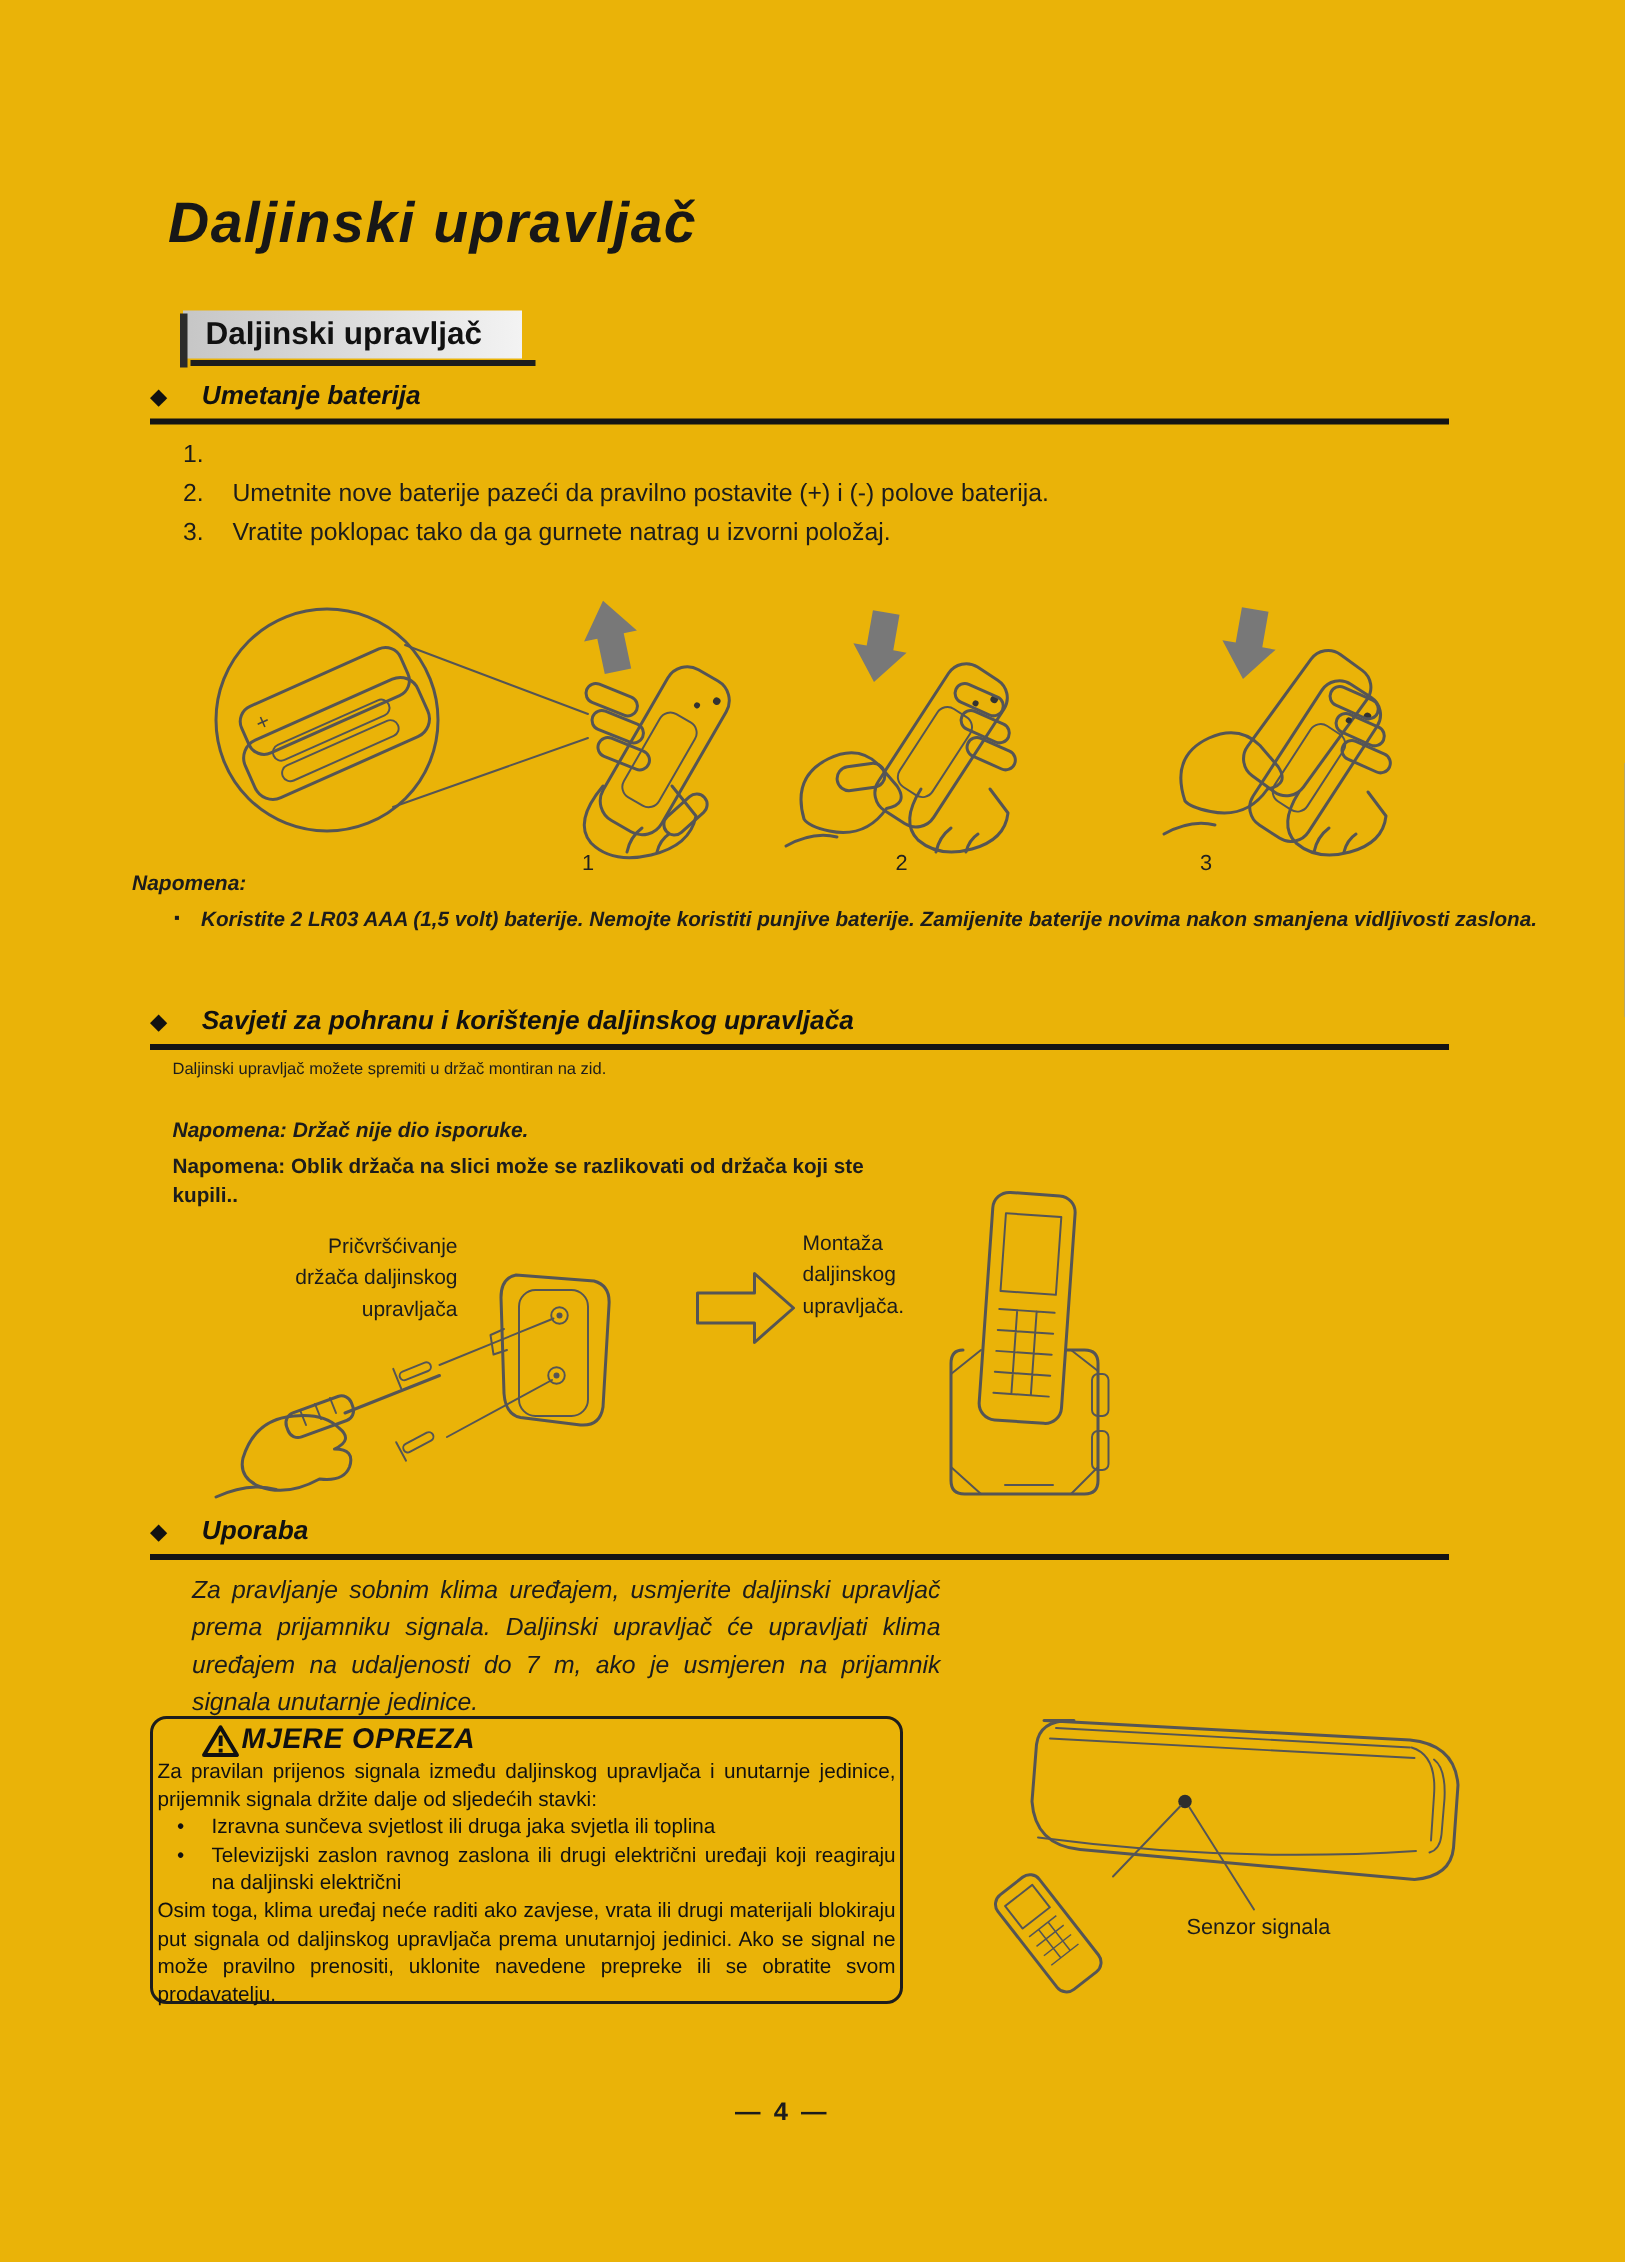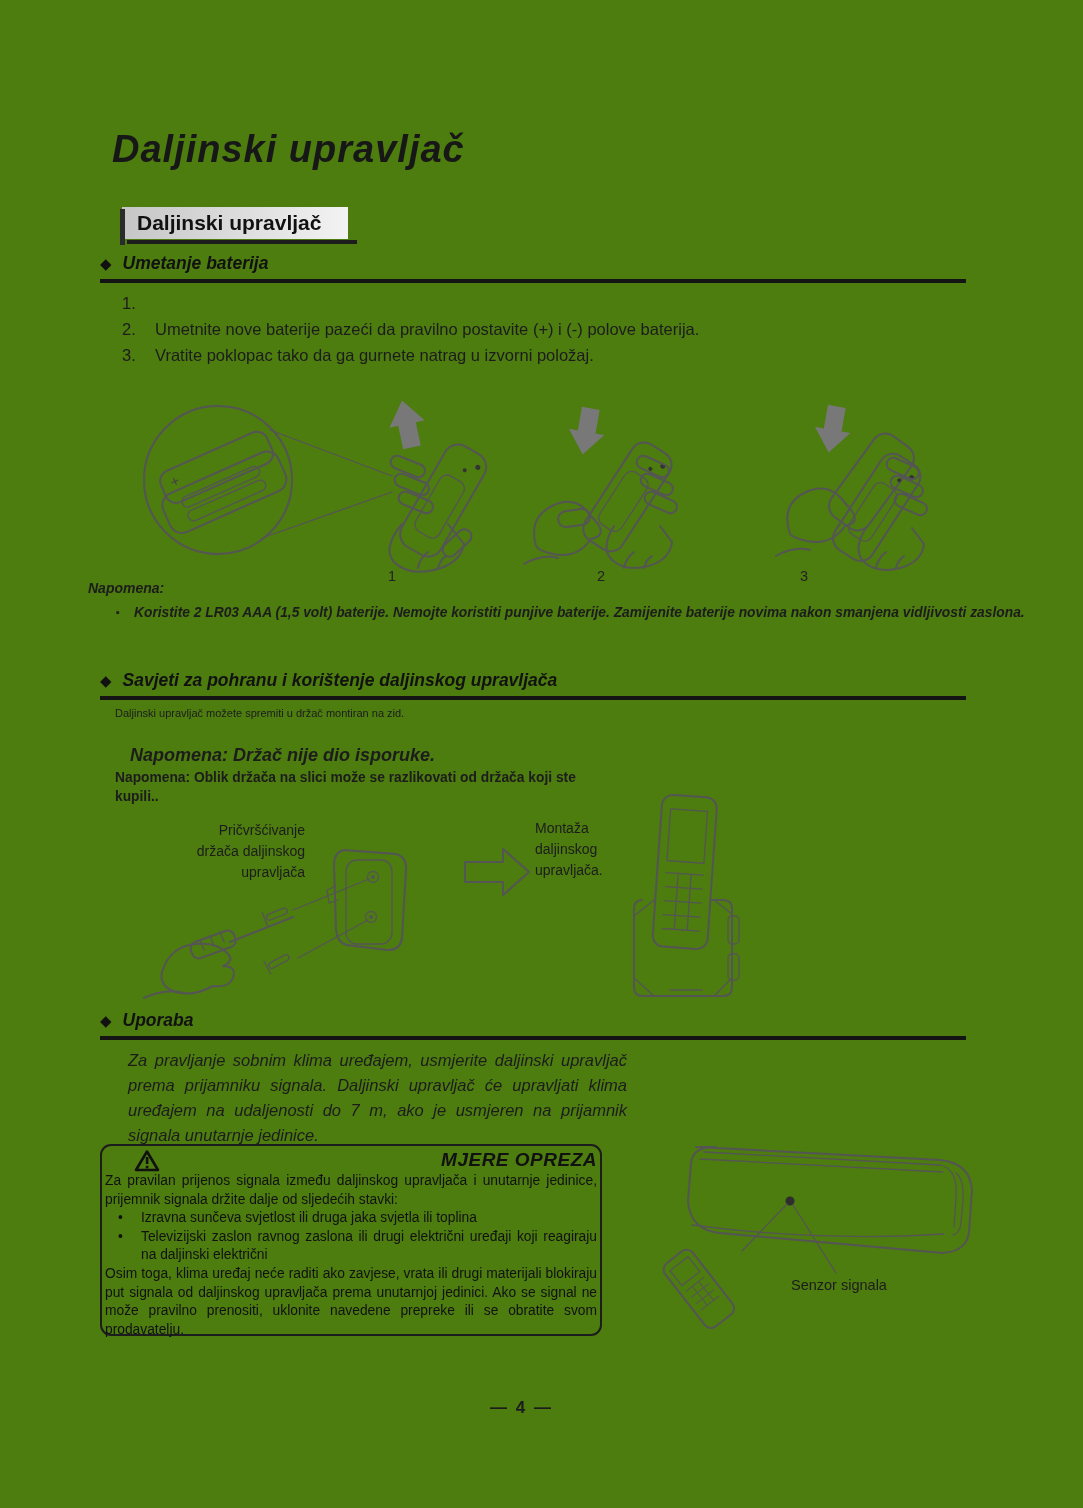--- a/index.html
+++ b/index.html
@@ -1,17 +1,17 @@
 <!DOCTYPE html>
 <html><head>
 <meta charset="utf-8">
 <style>
   html,body{margin:0;padding:0;background:#9a9a9a;}
   .page{
-    position:relative;width:1083px;height:1508px;background:#4d7c0f;
+    position:relative;width:1083px;height:1508px;background:#eab308;
     font-family:"Liberation Sans", sans-serif;color:#1c1c1c;overflow:hidden;
   }
   
   .main-title{
     position:absolute;left:112px;top:128px;margin:0;
     font-size:38px;font-weight:bold;font-style:italic;letter-spacing:1px;color:#171717;
   }
   .section-box{
     position:absolute;left:122px;top:207px;width:226px;height:32px;
     background:linear-gradient(90deg,#c6c6c6 0%,#dedede 55%,#f3f3f3 100%);
@@ -25,53 +25,53 @@
   .section-box .box-label{
     display:block;padding-left:15px;line-height:32px;font-size:21px;font-weight:bold;color:#111;
   }
   
   .sec-head{
     position:absolute;left:100px;width:866px;
     border-bottom:4px solid #141414;padding-bottom:5px;
     display:flex;align-items:baseline;gap:11px;
   }
   .sec-head .diamond{font-size:15px;color:#111;}
-  .sec-head .sec-title{font-size:17.5px;font-weight:bold;font-style:italic;color:#111;}
+  .sec-head .sec-title{font-size:17.5px;font-weight:bold;font-style:italic;color:#111;margin-left:12px;}
   
   .steps{position:absolute;left:122px;top:294px;width:720px;font-size:16.5px;}
   .step{display:flex;margin-bottom:7px;}
   .step .num{width:33px;flex:0 0 33px;}
   .figlabel{
     position:absolute;width:30px;text-align:center;font-size:14.5px;color:#222;
   }
   
   .note-label{position:absolute;left:88px;top:580px;font-size:14px;font-weight:bold;font-style:italic;}
   .note-bullet{
     position:absolute;left:112px;top:602px;width:892px;
     font-size:13.8px;font-weight:bold;font-style:italic;line-height:21px;
     padding-left:22px;
   }
   .note-bullet .marker{position:absolute;left:4px;top:0;font-size:11px;}
   
   .storage-intro{position:absolute;left:115px;top:707px;font-size:11px;}
-  .storage-note1{position:absolute;left:115px;top:745px;font-size:18px;font-weight:bold;font-style:italic;margin-left:15px;}
+  .storage-note1{position:absolute;left:115px;top:745px;font-size:14px;font-weight:bold;font-style:italic;}
   .storage-note2{position:absolute;left:115px;top:768px;width:480px;font-size:13.8px;font-weight:bold;line-height:19px;}
   .wall-label-left{position:absolute;left:187px;top:820px;width:118px;font-size:14px;line-height:21px;text-align:right;}
   .wall-label-right{position:absolute;left:535px;top:818px;width:112px;font-size:14px;line-height:21px;}
   
   .usage-par{
     position:absolute;left:128px;top:1048px;width:499px;
     font-size:16.5px;line-height:25px;text-align:justify;font-style:italic;
   }
   .warning-box{
     position:absolute;left:100px;top:1144px;width:492px;height:184px;
     border:2.5px solid #1d1d1d;border-radius:11px;padding:2px 3px;
     font-size:13.8px;line-height:18.6px;text-align:justify;color:#111;
   }
-  .warning-head{display:flex;align-items:center;gap:15px;margin:2px 0 1px 30px;justify-content:space-between;}
+  .warning-head{display:flex;align-items:center;gap:2px;margin:2px 0 1px 30px;}
   .warning-head .wtitle{font-size:19px;font-weight:bold;font-style:italic;letter-spacing:0.5px;}
   .warning-box p{margin:0;}
   .wbullet{position:relative;padding-left:36px;}
   .wbullet .marker{position:absolute;left:13px;top:0;}
   .sensor-label{position:absolute;left:791px;top:1277px;font-size:14.5px;}
   
   .footer{
     position:absolute;left:0;top:1398px;width:1043px;text-align:center;
     font-size:17px;font-weight:bold;letter-spacing:2px;
   }

